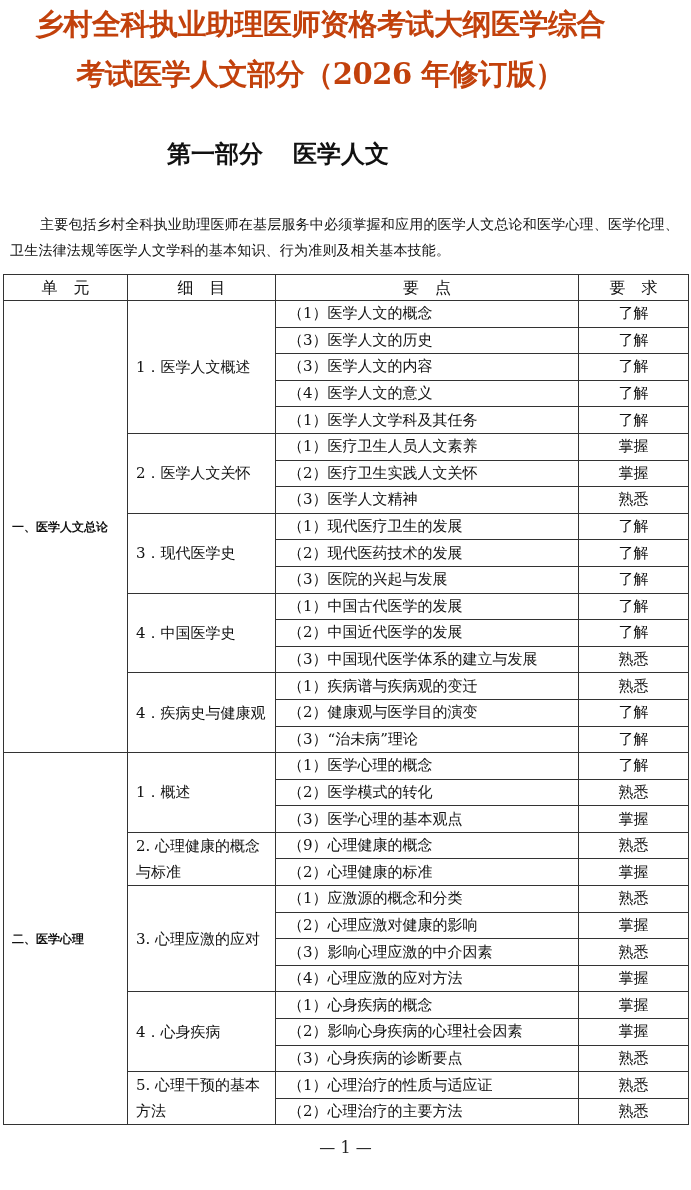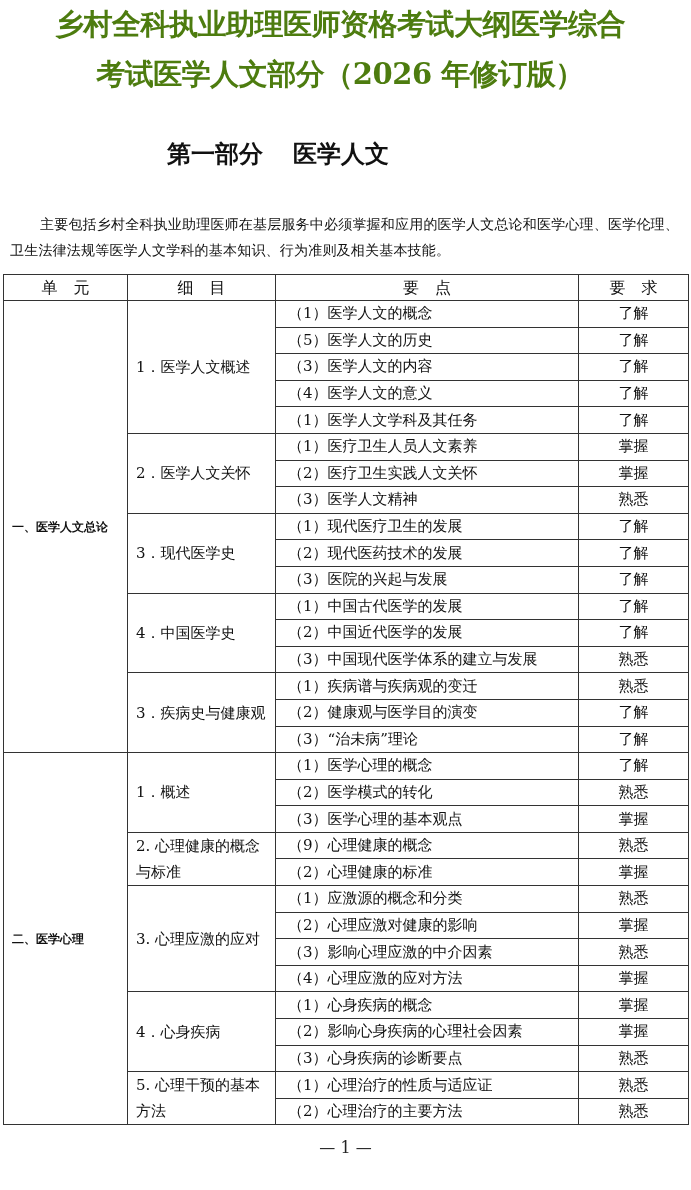--- a/index.html
+++ b/index.html
@@ -1,17 +1,17 @@
 <!DOCTYPE html>
 <html><head>
 <meta charset="utf-8">
 <style>
   html, body { margin:0; padding:0; background:#ffffff; }
   body { width:691px; height:1190px; position:relative; overflow:hidden; color:#111; font-family:"DejaVu Serif","Liberation Serif",serif; }
-  .title { position:absolute; left:0; width:640px; text-align:center; font-weight:bold; font-size:29px; letter-spacing:-0.5px; line-height:36px; color:#4d7c0f; white-space:nowrap;margin-left:20px; }
+  .title { position:absolute; left:0; width:640px; text-align:center; font-weight:bold; font-size:29px; letter-spacing:-0.5px; line-height:36px; color:#c2410c; white-space:nowrap; }
   .t1 { top:6px; }
   .t2 { top:56px; }
   .section-heading { position:absolute; top:138px; left:0; width:556px; text-align:center; font-size:24px; font-weight:bold; line-height:32px; }
   .section-heading span { display:inline-block; }
   .section-heading .gap { width:30px; }
   .intro { position:absolute; top:211px; left:10px; width:678px; font-size:14px; line-height:26px; letter-spacing:0.2px; }
   .intro .indent { display:inline-block; width:30px; }
   table { position:absolute; top:274px; left:3px; width:685px; border-collapse:collapse; font-size:15px; table-layout:fixed; }
   td, th { border:1px solid #333; padding:0; height:25.6px; line-height:25px; vertical-align:middle; }
   th { font-weight:normal; font-size:16px; text-align:center; height:25px;margin-top:20px; }
@@ -49,21 +49,21 @@
     </tr>
   </thead>
   <tbody id="table-body">
       <tr>
         <td class="unit" rowspan="17">一、医学人文总论</td>
         <td class="sub" rowspan="5">1．医学人文概述</td>
         <td class="pt">（1）医学人文的概念</td>
         <td class="req">了解</td>
       </tr>
       <tr>
-        <td class="pt">（5）医学人文的历史</td>
+        <td class="pt">（3）医学人文的历史</td>
         <td class="req">了解</td>
       </tr>
       <tr>
         <td class="pt">（3）医学人文的内容</td>
         <td class="req">了解</td>
       </tr>
       <tr>
         <td class="pt">（4）医学人文的意义</td>
         <td class="req">了解</td>
       </tr>
@@ -104,21 +104,21 @@
       </tr>
       <tr>
         <td class="pt">（2）中国近代医学的发展</td>
         <td class="req">了解</td>
       </tr>
       <tr>
         <td class="pt">（3）中国现代医学体系的建立与发展</td>
         <td class="req">熟悉</td>
       </tr>
       <tr>
-        <td class="sub" rowspan="3">3．疾病史与健康观</td>
+        <td class="sub" rowspan="3">4．疾病史与健康观</td>
         <td class="pt">（1）疾病谱与疾病观的变迁</td>
         <td class="req">熟悉</td>
       </tr>
       <tr>
         <td class="pt">（2）健康观与医学目的演变</td>
         <td class="req">了解</td>
       </tr>
       <tr>
         <td class="pt">（3）“治未病”理论</td>
         <td class="req">了解</td>

